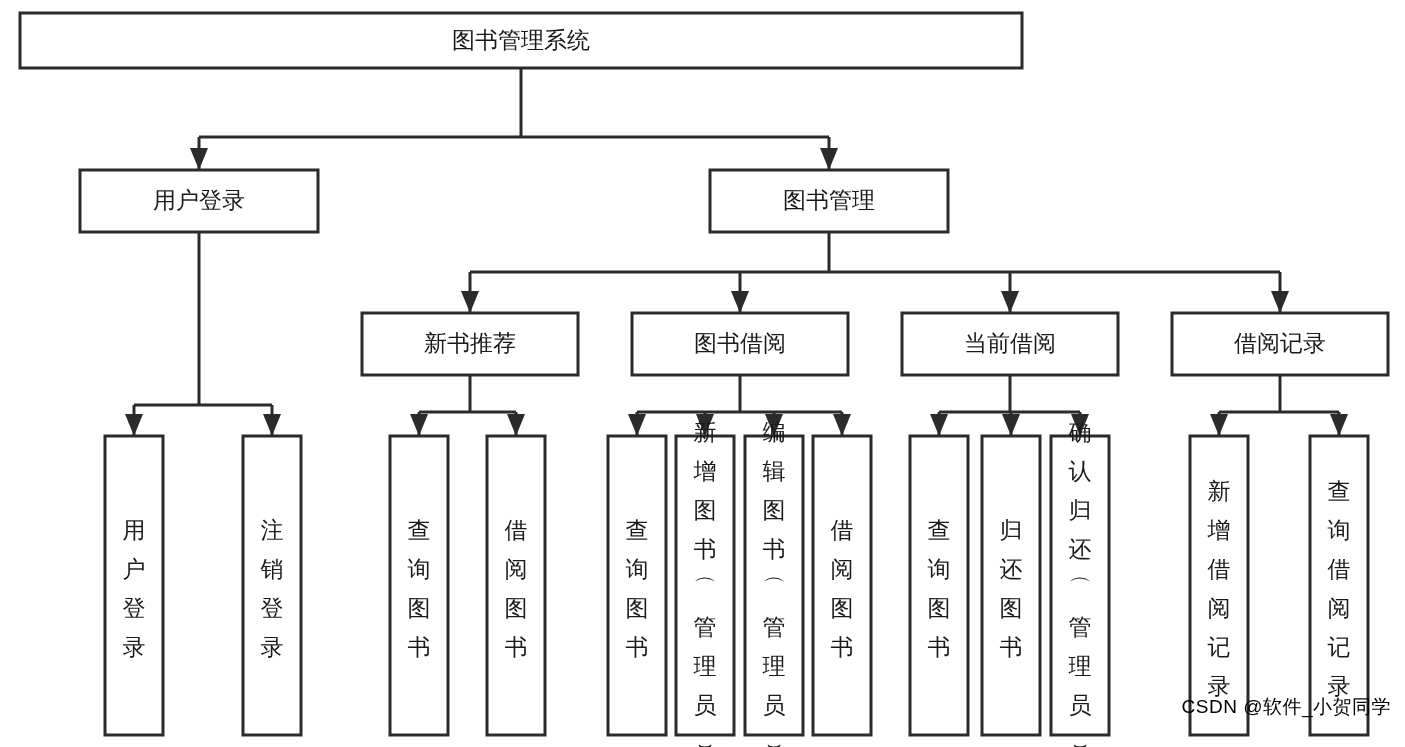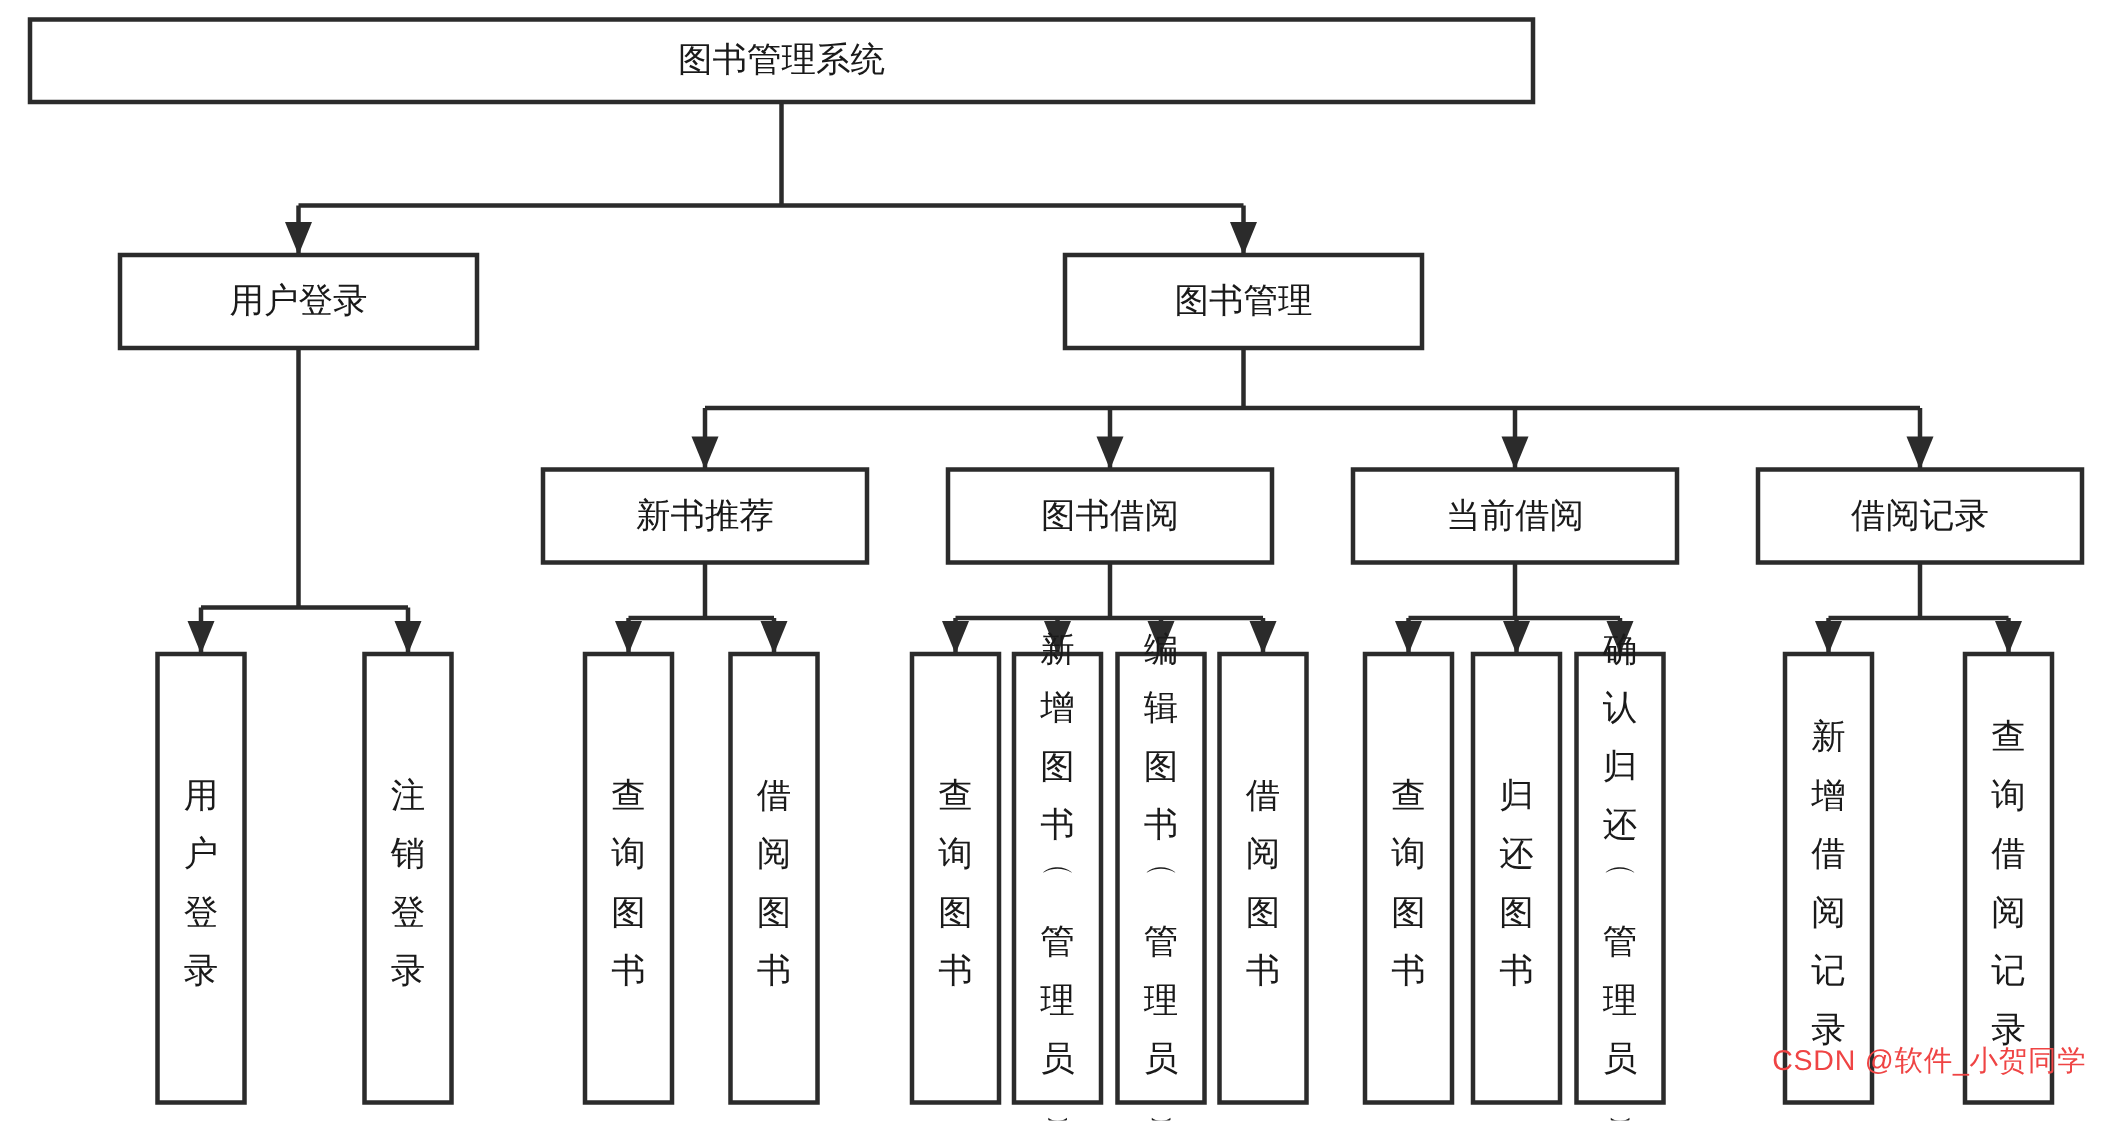--- a/index.html
+++ b/index.html
@@ -57,21 +57,21 @@
     fill: #1a1a1a;
     text-anchor: middle;
     white-space: pre;
   }
   .watermark-text {
     position: absolute;
     right: 14px;
     bottom: 6px;
     font-family: "Liberation Sans", "DejaVu Sans", sans-serif;
     font-size: 19px;
-    color: #ef4444;
+    color: #000000;
     letter-spacing: 0.5px;
     user-select: none;
     white-space: nowrap;
   }
 </style>
 </head>
 <body>
 
 <div id="diagram-root">
   <svg class="tree-canvas" id="tree-svg" viewBox="0 0 1405 747" xmlns="http://www.w3.org/2000/svg">

